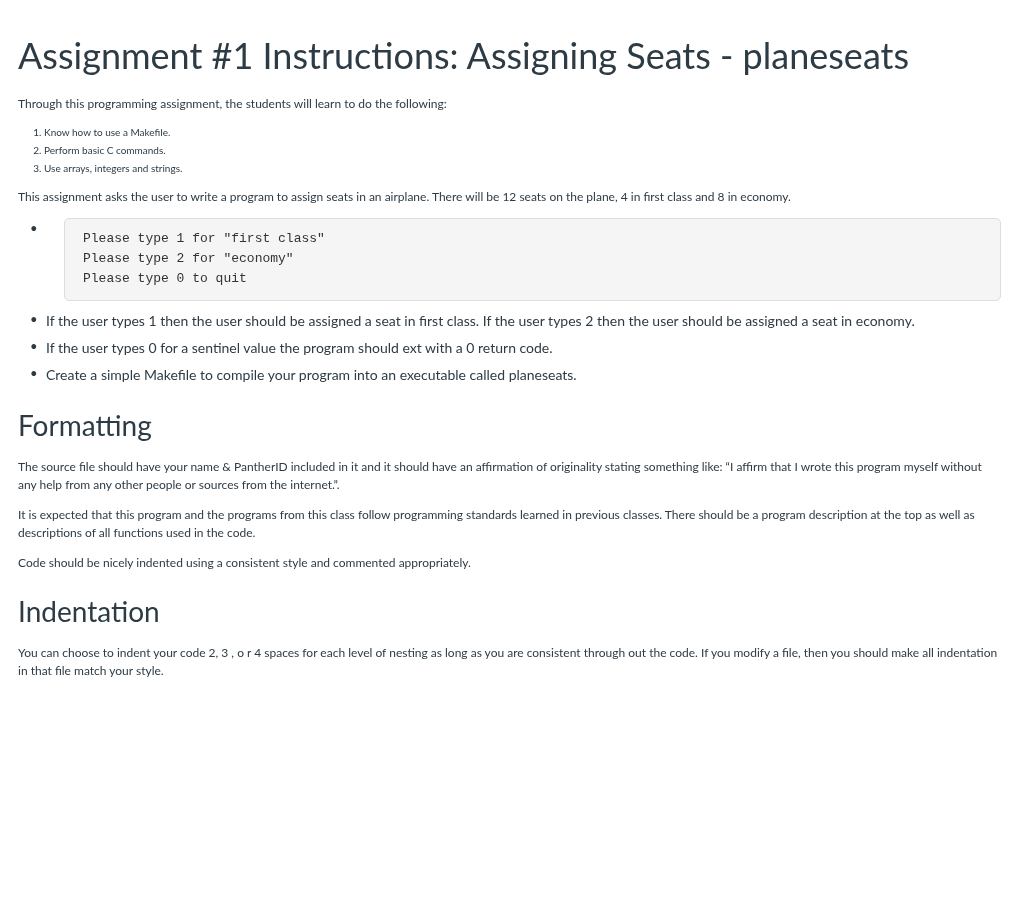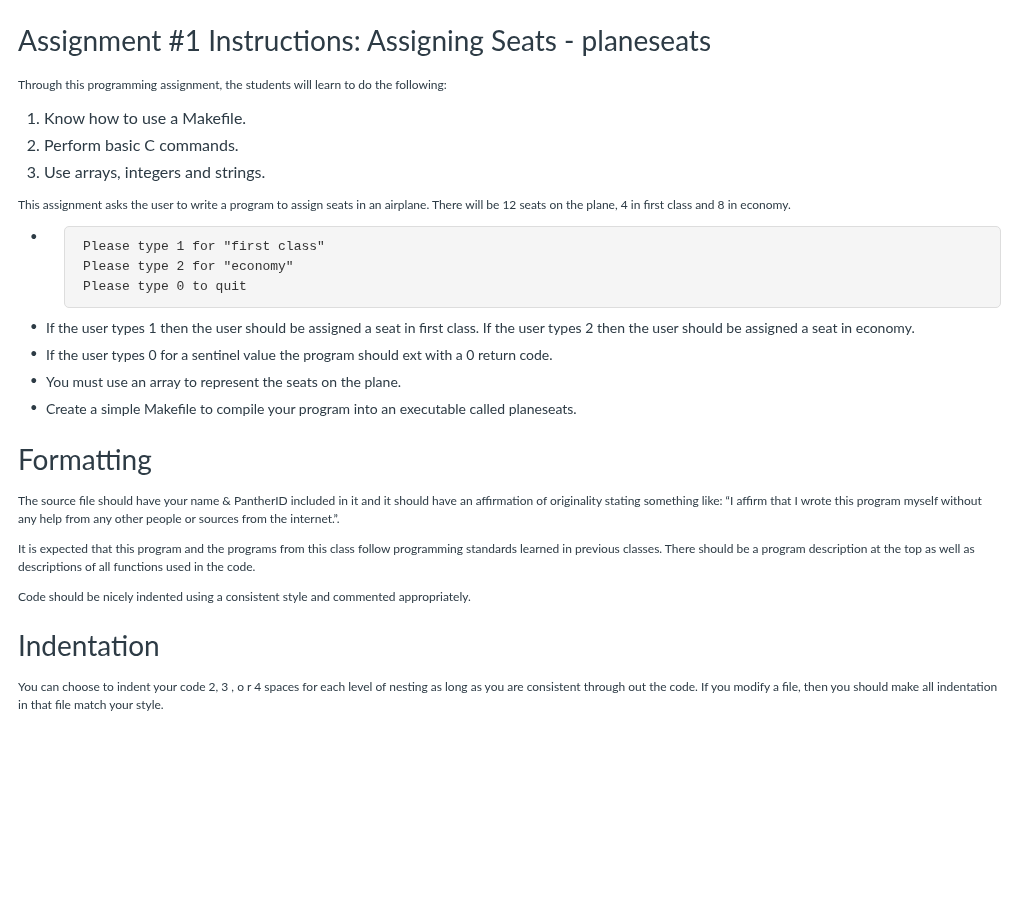--- a/index.html
+++ b/index.html
@@ -9,44 +9,44 @@
       font-family: "Lato", "Helvetica Neue", Helvetica, Arial, sans-serif;
       color: #2d3b45;
       margin: 0;
       padding: 16px 18px;
       font-size: 14px;
       line-height: 1.5;
       background: #fff;
       width: 1019px;
     }
     h1 {
-      font-size: 28px;
+      font-size: 36px;
       font-weight: 400;
-      margin: 8px 0 18px 0;
+      margin: 18px 0 18px 0;
       color: #2d3b45;
       line-height: 1.2;
     }
     h2 {
       font-size: 28px;
       font-weight: 400;
       margin: 18px 0 12px 0;
       color: #2d3b45;
     }
     p {
       margin: 12px 0;
       font-size: 12px;
       color: #2d3b45;
     }
     ol {
       margin: 12px 0 12px 0;
       padding-left: 26px;
     }
     ol li {
       margin: 3px 0;
-      font-size: 16px;
+      font-size: 10px;
     }
     ul {
       margin: 12px 0;
       padding-left: 10px;
       list-style: none;
     }
     ul > li {
       position: relative;
       padding-left: 18px;
       margin: 4px 0;
@@ -98,21 +98,20 @@
 <p>This assignment asks the user to write a program to assign seats in  an airplane. There will be 12 seats on the plane, 4 in first class and 8 in economy.</p>
 
 <ul>
   <li class="li-with-pre">
     <pre>Please type 1 for "first class"
 Please type 2 for "economy"
 Please type 0 to quit</pre>
   </li>
   <li>If the user types 1 then the user should be assigned a seat in first class. If the user types 2 then the user should be assigned a seat in economy.</li>
   <li>If the user types 0 for a sentinel value the program should ext with a 0 return code.</li>
-  <li>You must use an array to represent the seats on the plane.</li>
   <li>Create a simple Makefile to compile your program into an executable called planeseats.</li>
 </ul>
 
 <h2>Formatting</h2>
 
 <p>The source file should have your name &amp; PantherID included in it and it should have an affirmation of originality stating something like: “I affirm that I wrote this program myself without any help from any other people or sources from the internet.”.</p>
 <p>It is expected that this program and the programs from this class follow programming standards learned in previous classes. There should be a program description at the top as well as descriptions of all functions used in the code.</p>
 <p>Code should be nicely indented using a consistent style and commented appropriately.</p>
 
 <h2>Indentation</h2>

